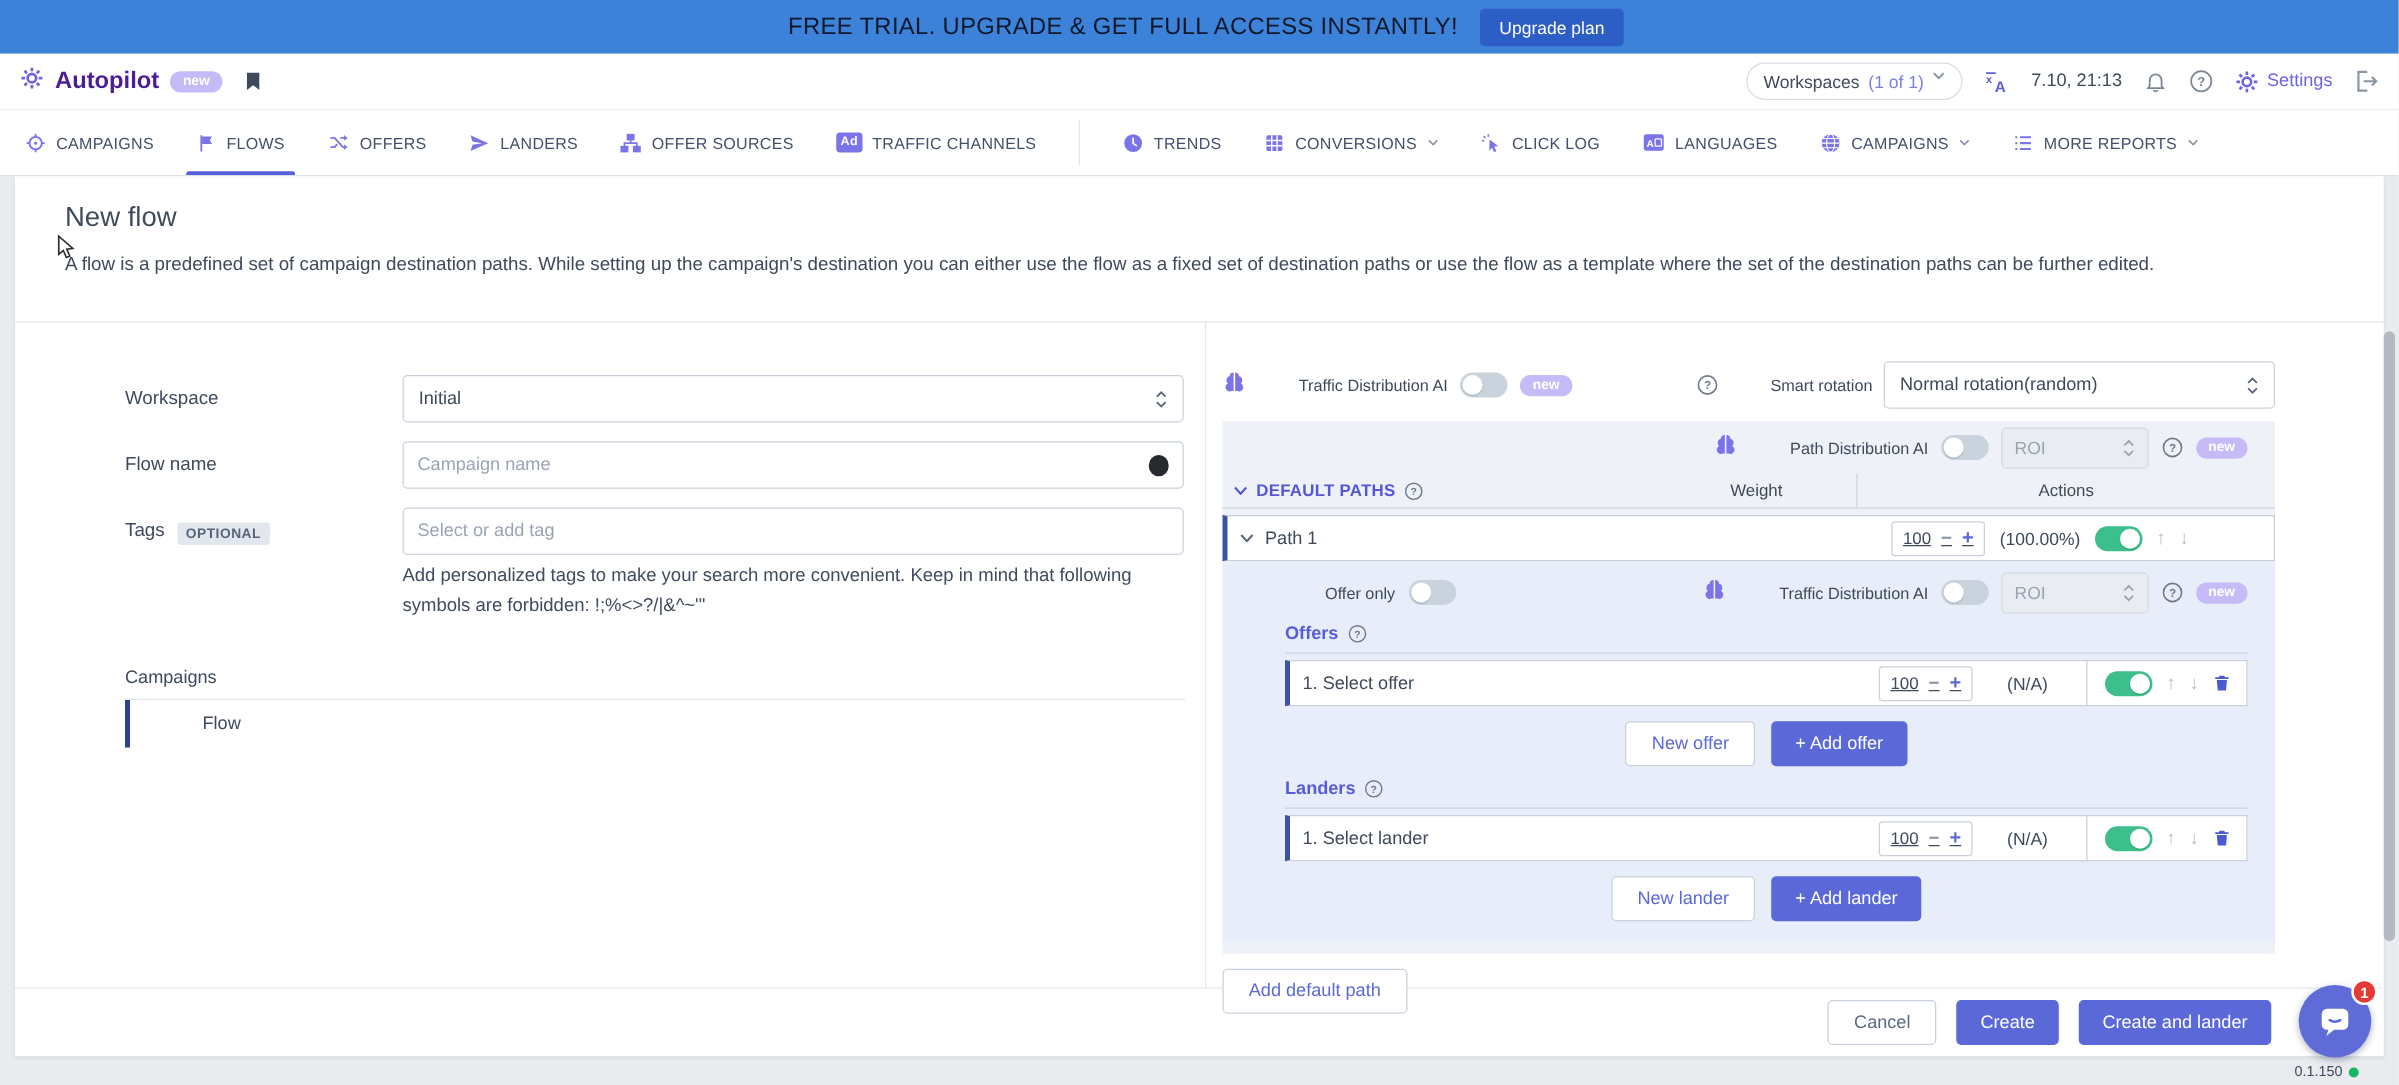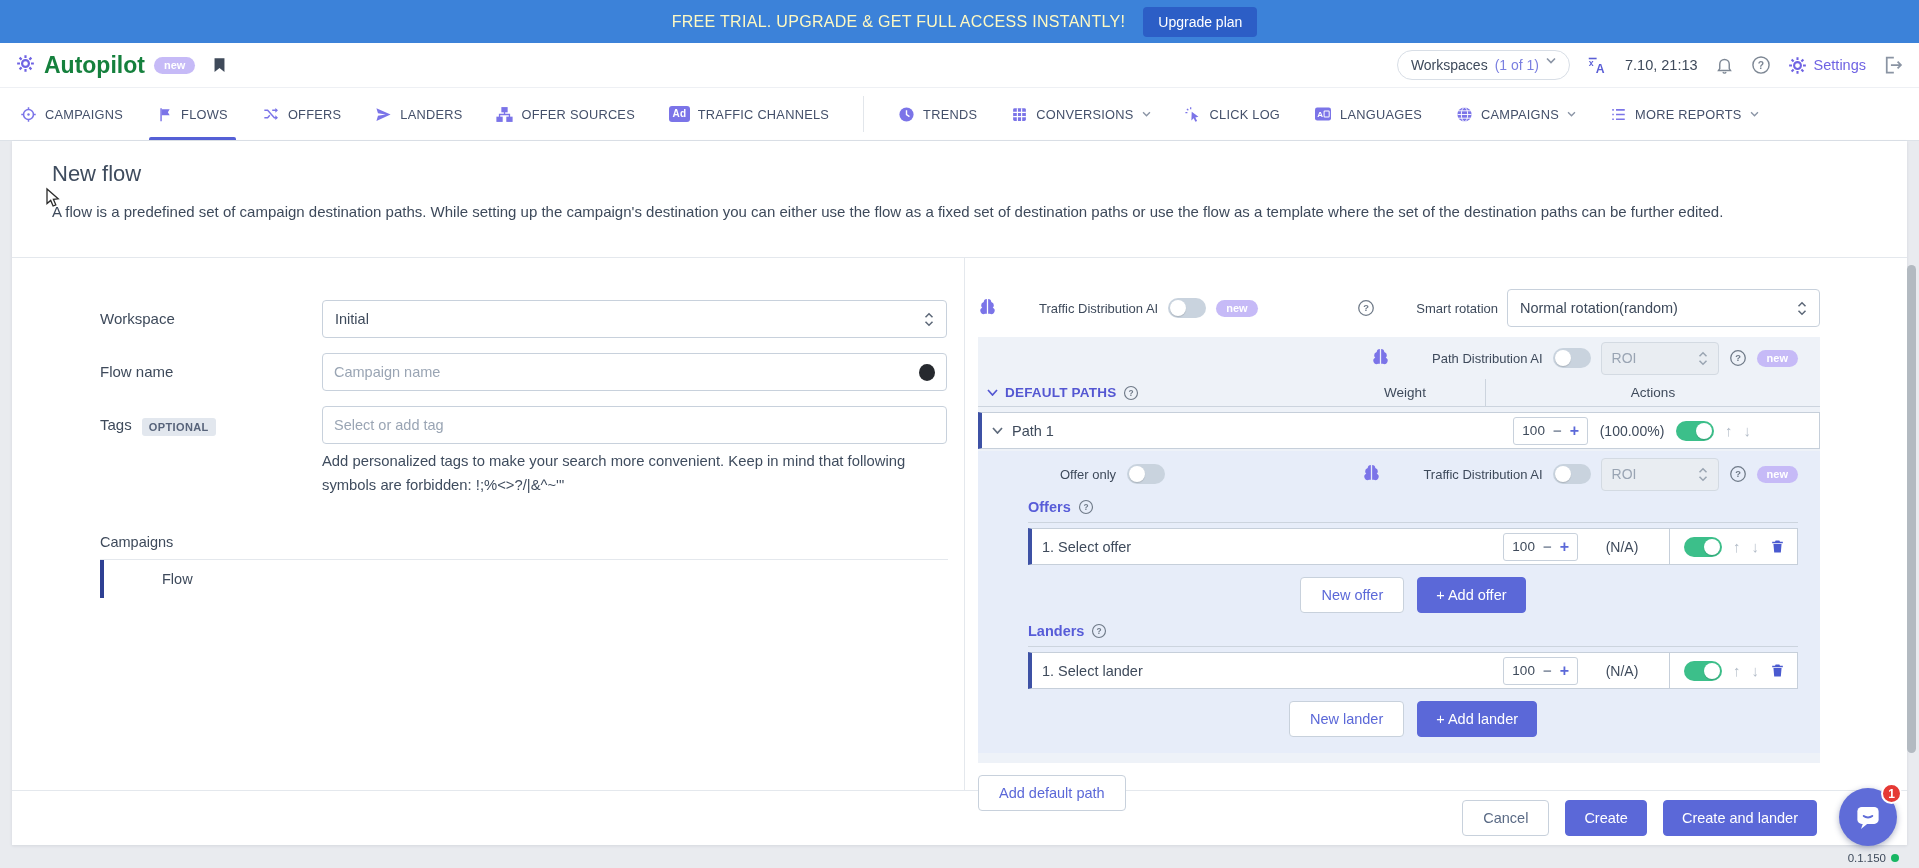--- a/index.html
+++ b/index.html
@@ -1,27 +1,27 @@
 <!DOCTYPE html>
 <html><head>
 <meta charset="utf-8">
 <style>
   * { margin:0; padding:0; box-sizing:border-box; }
   html,body { width:1919px; height:868px; overflow:hidden; }
   body { font-family:"Liberation Sans", sans-serif; background:#e9ebef; position:relative; color:#3e4a5b; }
 
   
   .banner { height:43px; background:#3c82d9; display:flex; align-items:center; justify-content:center; gap:18px; }
-  .banner-text { color:#fef9c3; font-size:16px; letter-spacing:.3px;padding-left:10px; }
+  .banner-text { color:#0f172a; font-size:19px; letter-spacing:.3px;padding-left:10px; }
   .btn-upgrade { background:#2c5ec6; color:#fff; font-size:14px; padding:7px 15px; border:none; border-radius:4px; cursor:pointer; }
 
   
   .topbar { height:45px; background:#fff; display:flex; align-items:center; padding:0 16px; border-bottom:1px solid #eef0f4; }
   .brand-wrap { display:flex; align-items:center; gap:9px; cursor:pointer; }
-  .brand { color:#15803d; font-weight:bold; font-size:23px; }
+  .brand { color:#4c1d95; font-weight:bold; font-size:19px; }
   .badge-new { background:#c6baf7; color:#fff; font-size:11px; font-weight:bold; padding:2.5px 10px; border-radius:9px; }
   .bookmark { margin-left:16px; color:#3f4a5a; cursor:pointer; display:flex; }
   .top-right { margin-left:auto; display:flex; align-items:center; gap:17px; }
   .ws-pill { display:flex; align-items:flex-start; gap:7px; border:1px solid #d8dee6; border-radius:17px; padding:6px 13px; font-size:14px; color:#3e4a5b; cursor:pointer; background:#fff; }
   .ws-count { color:#7a7fe0; }
   .time { font-size:14.5px; color:#3e4a5b; }
   .ic-btn { display:flex; align-items:center; cursor:pointer; }
   .settings-wrap { display:flex; align-items:center; gap:7px; color:#6f63e3; font-size:14.5px; cursor:pointer; }
 
   
@@ -75,21 +75,21 @@
   .roi-select { width:118px; height:33px; background:#e9edf2; border:1px solid #d3dae2; border-radius:4px; display:flex; align-items:center; justify-content:space-between; padding:0 10px; color:#99a4b3; font-size:14px; cursor:default; }
 
   .thead { height:28px; display:flex; align-items:center; border-bottom:1px solid #ccd4de; font-size:13.5px; color:#3e4a5b; }
   .thead-title { display:flex; align-items:center; gap:7px; margin-left:9px; color:#5457d2; font-weight:bold; letter-spacing:.2px; flex:1; cursor:pointer; }
   .th-weight { width:160px; text-align:center; }
   .th-actions { width:335px; text-align:center; border-left:1px solid #ccd4de; height:100%; line-height:27px; }
 
   .path-row, .item-row { margin-top:5px; background:#fff; border:1px solid #c6cfda; border-left:4px solid #3d51a5; height:37px; display:flex; align-items:center; padding:0 12px 0 10px; font-size:14.5px; color:#3e4a5b; }
   .row-name { display:flex; align-items:center; gap:9px; }
   .row-actions { margin-left:auto; display:flex; align-items:center; gap:11px; }
-  .stepper { display:flex; align-items:center; gap:8px; border:1px solid #c8d1dc; border-radius:3px; height:28px; padding:0 8px; background:#fff; font-size:13.5px; color:#3e4a5b; }
+  .stepper { display:flex; align-items:center; gap:8px; border:1px solid #c8d1dc; border-radius:3px; height:28px; padding:0 8px; background:#fff; font-size:13.5px; color:#3e4a5b;text-decoration:underline; }
   .minus { color:#8792a3; font-weight:bold; font-size:15px; cursor:pointer; }
   .plus { color:#5b68d8; font-weight:bold; font-size:16px; cursor:pointer; }
   .share { font-size:14px; color:#3e4a5b; min-width:66px; text-align:center; }
   .arr { font-size:15px; color:#b4bdc9; cursor:pointer; line-height:1; }
   .pad-r { margin-right:56px; }
   .act-sep { width:1px; height:36px; background:#c6cfda; margin:0 3px; }
   .trash { color:#4a5ad0; display:flex; cursor:pointer; }
 
   .path-body { margin-top:2px; background:#e7edf9; padding-bottom:16px; }
   .offeronly-row { height:46px; display:flex; align-items:center; padding:0 22px 0 50px; gap:11px; }
@@ -100,21 +100,21 @@
 
   .btn-outline { background:#fff; border:1px solid #c8d1dc; border-radius:4px; color:#5b68d8; font-size:14.5px; padding:9px 20px; cursor:pointer; font-family:"Liberation Sans",sans-serif; }
   .btn-primary { background:#5b68d8; border:1px solid #5b68d8; border-radius:4px; color:#fff; font-size:14.5px; padding:9px 18px; cursor:pointer; font-family:"Liberation Sans",sans-serif; }
   .btn-cancel { color:#5a6a85; }
   .add-path { margin-top:12px; }
 
   .card-footer { height:55px; border-top:1px solid #e4e8ed; display:flex; align-items:center; justify-content:flex-end; gap:16px; padding-right:90px; }
 
   .chat { position:absolute; right:22px; bottom:22px; width:58px; height:58px; border-radius:50%; background:#5f6cd8; display:flex; align-items:center; justify-content:center; cursor:pointer; box-shadow:0 2px 6px rgba(30,40,90,.35); }
   .chat-badge { position:absolute; top:-5px; right:-5px; width:21px; height:21px; border-radius:50%; background:#e53935; color:#fff; font-size:12px; font-weight:bold; display:flex; align-items:center; justify-content:center; border:2px solid #fff; }
-  .version { position:absolute; right:20px; bottom:4px; font-size:11.5px; color:#3e4a5b; display:flex; align-items:center; gap:5px; }
+  .version { position:absolute; right:32px; bottom:4px; font-size:11.5px; color:#3e4a5b; display:flex; align-items:center; gap:5px; }
   .vdot { width:8px; height:8px; border-radius:50%; background:#18b663; }
   .scroll-thumb { position:absolute; right:3px; top:265px; width:9px; height:488px; background:#b3bac1; border-radius:5px; cursor:pointer; }
 </style>
 </head>
 <body>
 
 <div class="banner">
   <span class="banner-text">FREE TRIAL. UPGRADE &amp; GET FULL ACCESS INSTANTLY!</span>
   <button class="btn-upgrade">Upgrade plan</button>
 </div>

